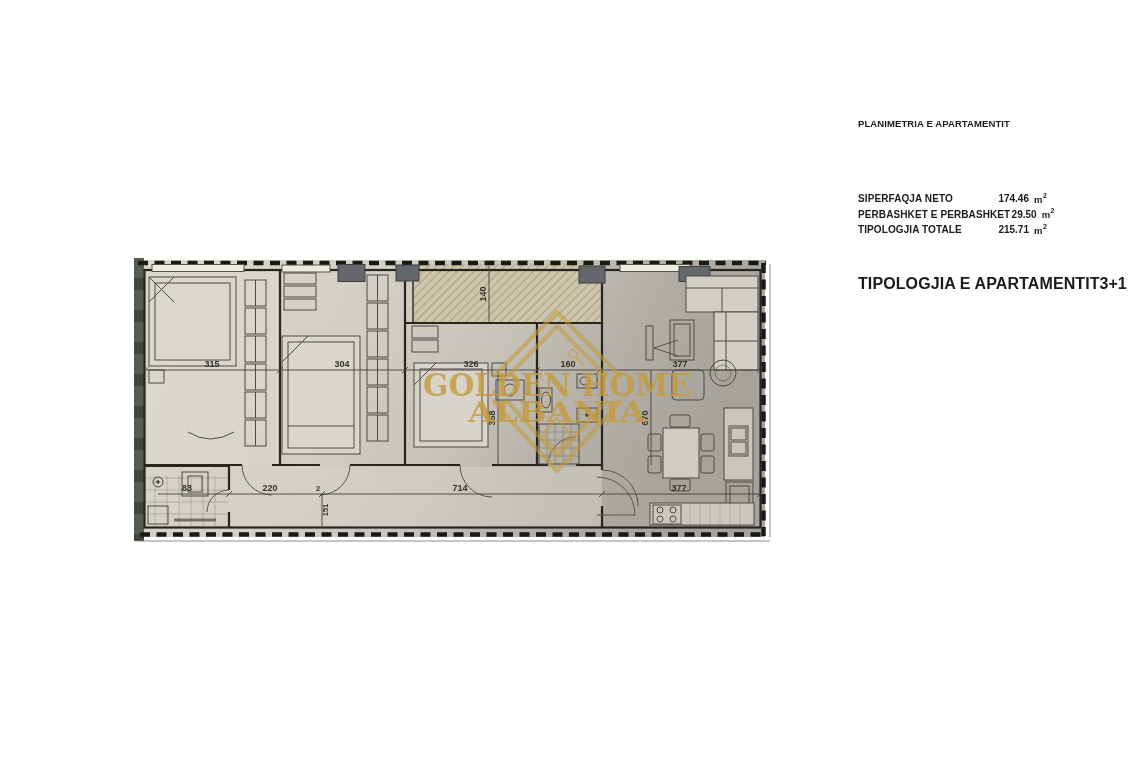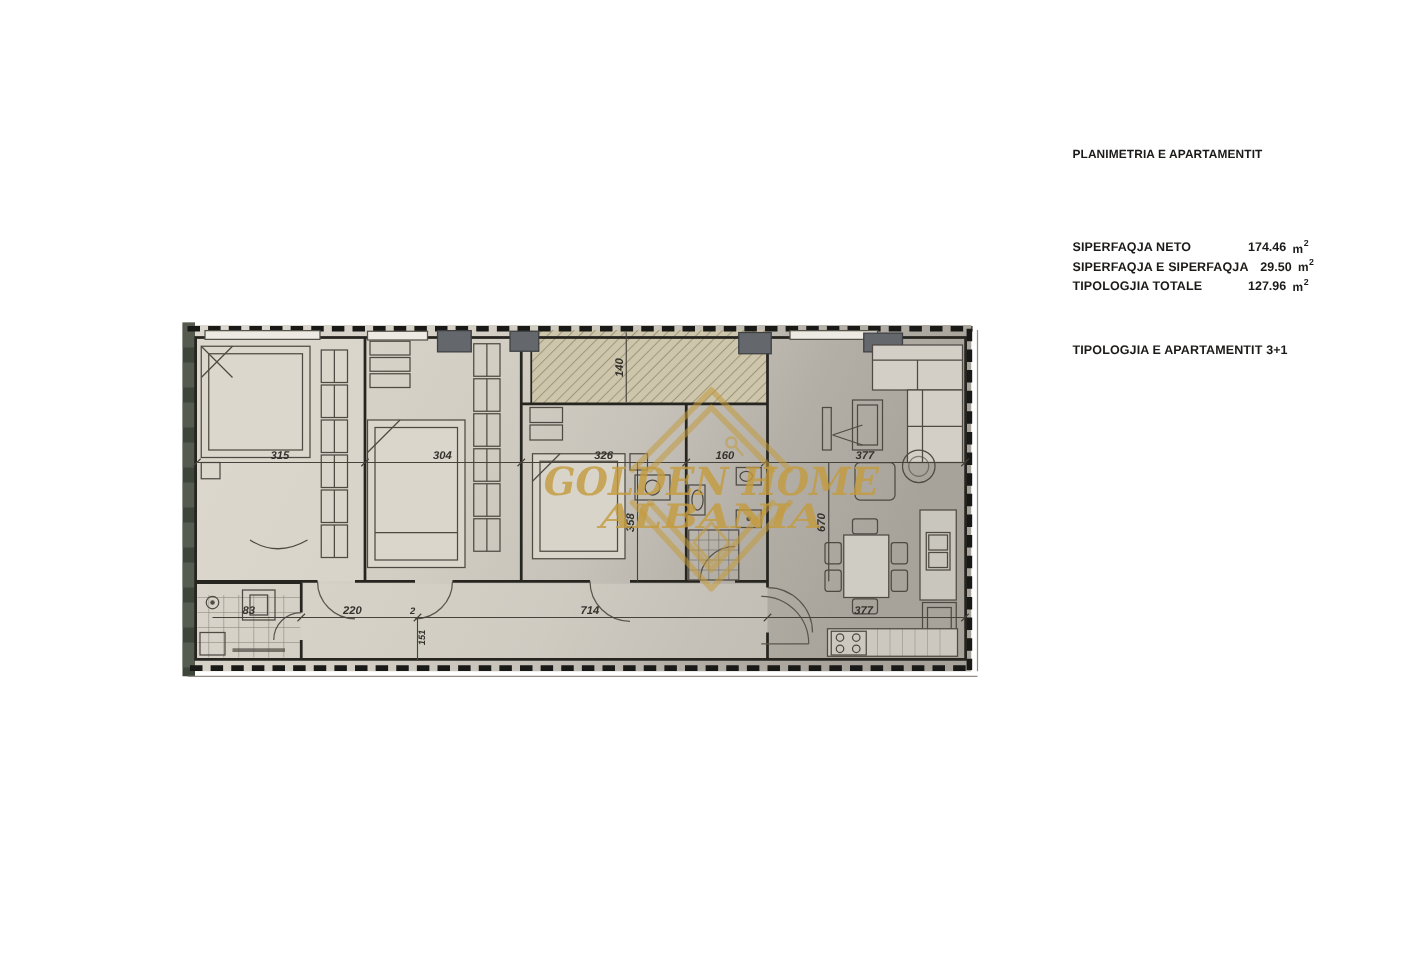--- a/index.html
+++ b/index.html
@@ -3,30 +3,30 @@
 <meta charset="utf-8">
 <style>
   html,body{margin:0;padding:0;}
   body{
     width:1128px;height:783px;
     background:#ffffff;
     font-family:"Liberation Sans", sans-serif;
     position:relative;
     overflow:hidden;
   }
-  .plan-wrap{position:absolute;left:142px;top:250px;width:642px;height:300px;font-style:italic;}
+  .plan-wrap{position:absolute;left:130px;top:250px;width:642px;height:300px;}
   .panel{position:absolute;left:856px;top:115px;width:200px;color:#1b1a18;}
   .panel-title{position:absolute;left:2px;top:3px;font-size:9.5px;font-weight:700;white-space:nowrap;letter-spacing:.1px;}
   .area-rows{position:absolute;left:2px;top:76px;width:196px;}
   .row{display:flex;align-items:center;height:15.5px;font-size:10px;font-weight:700;white-space:nowrap;}
   .lbl{flex:1;letter-spacing:.1px;}
   .num{width:44px;text-align:right;}
   .unit{width:20px;padding-left:5px;font-size:9.5px;}
   .unit sup{font-size:7px;position:relative;top:-1px;left:.5px;}
-  .typ-row{position:absolute;left:2px;top:160px;width:196px;display:flex;font-size:10px;font-weight:700;white-space:nowrap;}
+  .typ-row{position:absolute;left:2px;top:160px;width:196px;display:flex;font-size:16px;font-weight:700;white-space:nowrap;}
   .typ-row .lbl{flex:1;}
   .typ-val{margin-right:24px;}
   svg text.dim{font-family:"Liberation Sans",sans-serif;font-size:9px;font-weight:700;fill:#34322d;}
   svg text.dim-sm{font-family:"Liberation Sans",sans-serif;font-size:7.5px;font-weight:700;fill:#34322d;}
   svg text.wm{font-family:"DejaVu Serif",serif;font-weight:700;}
 </style>
 </head>
 <body>
 
 <div class="plan-wrap">
@@ -272,27 +272,27 @@
 <div class="panel">
   <div class="panel-title">PLANIMETRIA E APARTAMENTIT</div>
 
   <div class="area-rows">
     <div class="row">
       <span class="lbl">SIPERFAQJA NETO</span>
       <span class="num">174.46</span>
       <span class="unit"><span>m</span><sup>2</sup></span>
     </div>
     <div class="row">
-      <span class="lbl">SIPERFAQJA E SIPERFAQJA</span>
+      <span class="lbl">PERBASHKET E PERBASHKET</span>
       <span class="num">29.50</span>
       <span class="unit"><span>m</span><sup>2</sup></span>
     </div>
     <div class="row">
       <span class="lbl">TIPOLOGJIA TOTALE</span>
-      <span class="num">127.96</span>
+      <span class="num">215.71</span>
       <span class="unit"><span>m</span><sup>2</sup></span>
     </div>
   </div>
 
   <div class="typ-row">
     <span class="lbl">TIPOLOGJIA E APARTAMENTIT</span>
     <span class="typ-val">3+1</span>
   </div>
 </div>
 

